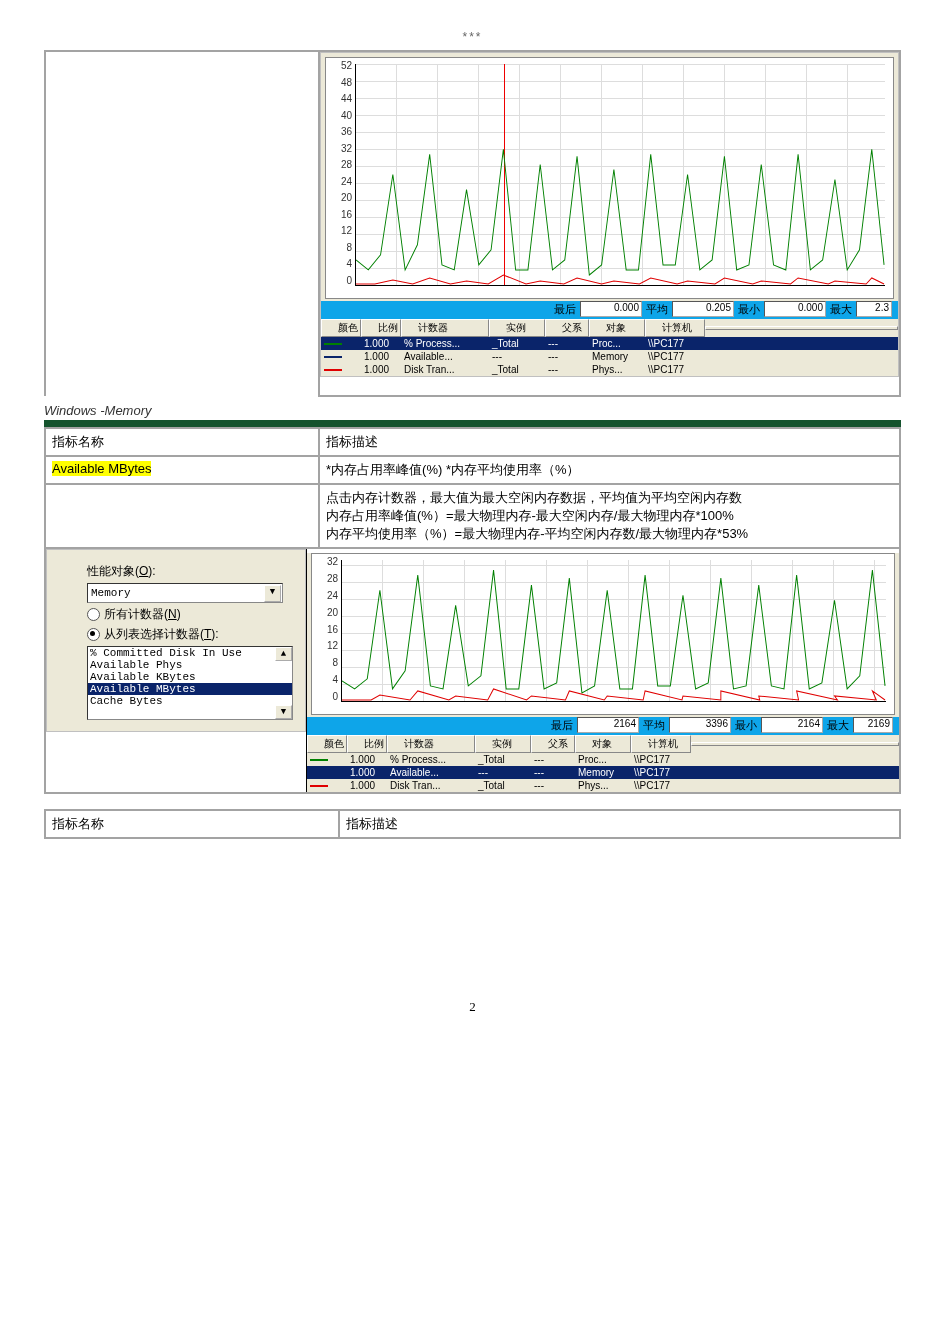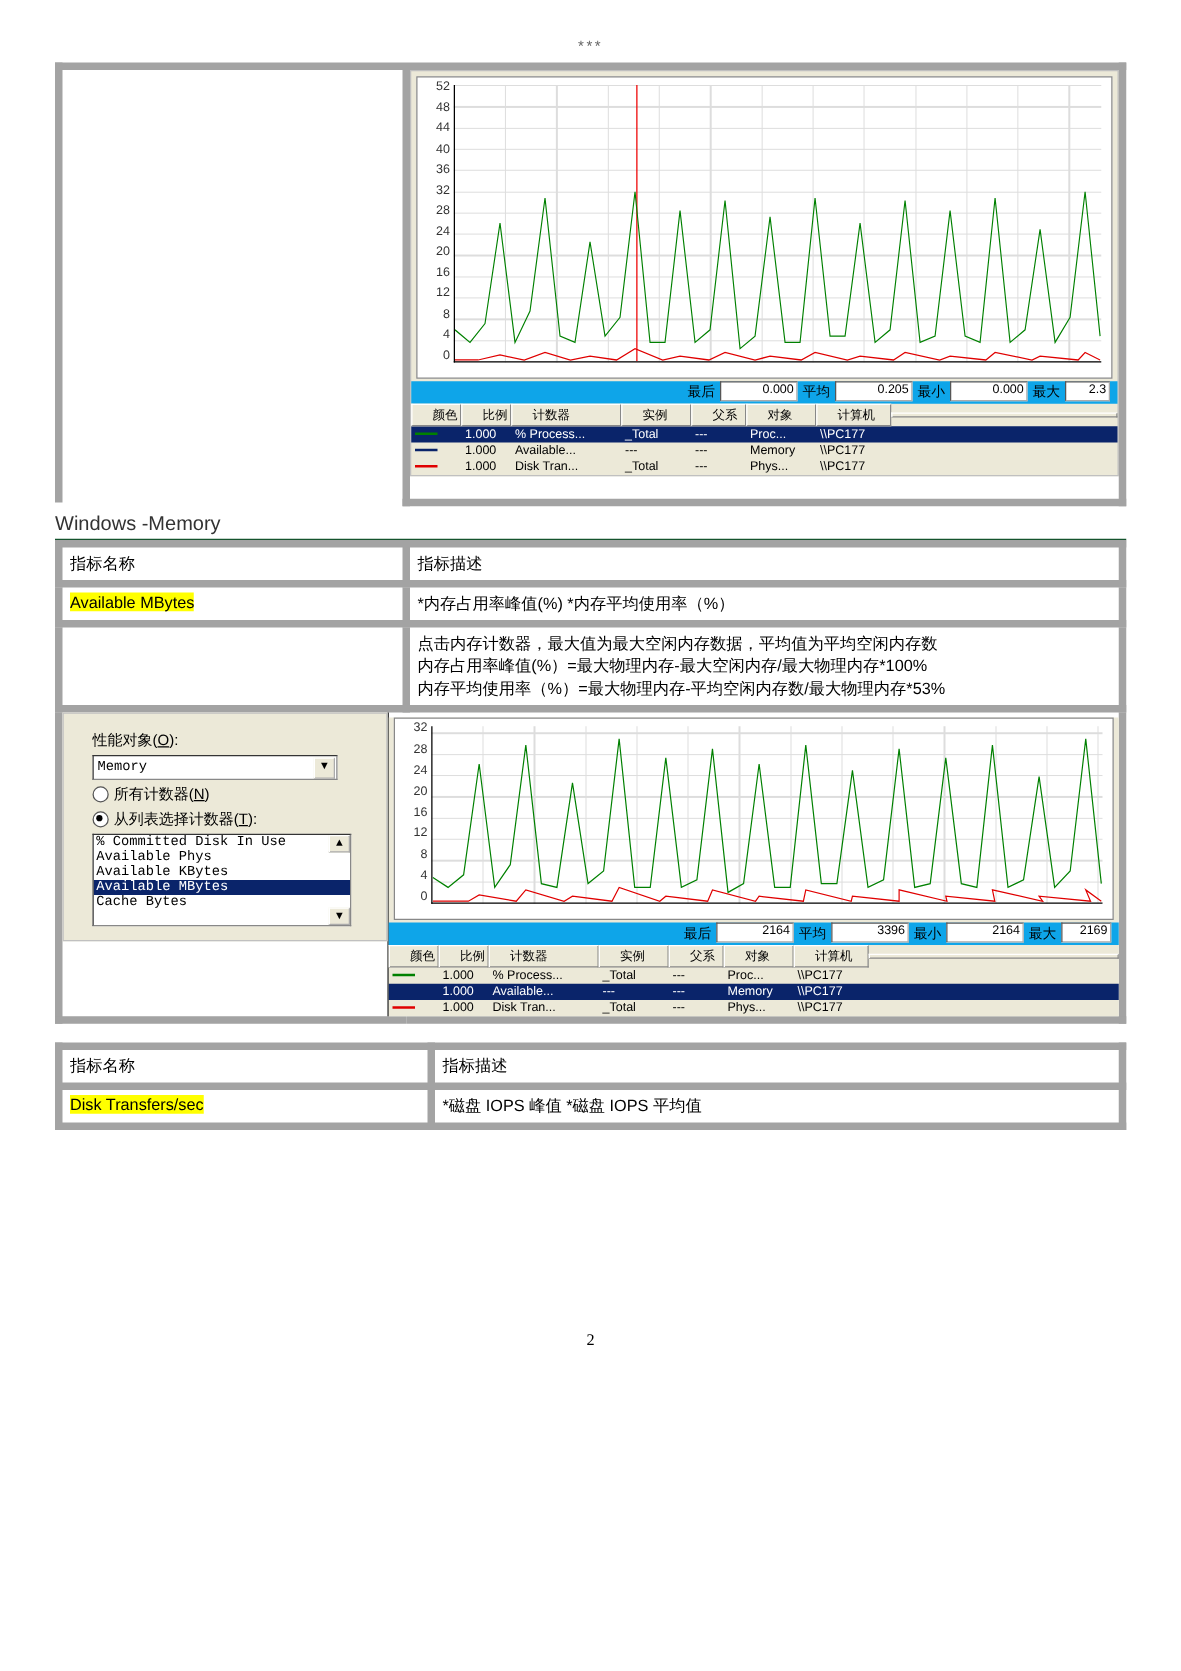--- a/index.html
+++ b/index.html
@@ -86,45 +86,46 @@
     border-bottom-color:#888;
     padding:1px 16px;
     white-space:nowrap; overflow:hidden;
   }
   .legendrow > div { padding:1px 3px; white-space:nowrap; overflow:hidden;}
   .legendrow.selected { background:#0a246a; color:#fff; }
   .swatch { width:18px; height:2px; display:inline-block; vertical-align:middle;}
   
   .section-title {
     font-family: "Verdana","SimSun",sans-serif;
-    font-size: 16px;
+    font-size: 13px;
     color:#333;
-    border-bottom:1px solid #14532d;
+    border-bottom:7px solid #14532d;
     padding:2px 0;
     margin-top:4px;
+    font-style:italic;
   }
   table.doc {
     width:100%;
     border-collapse:collapse;
     font-size:13px;
   }
   table.doc td, table.doc th {
-    border:6px solid #a3a3a3;
+    border:2px solid #a3a3a3;
     padding:4px 6px;
     vertical-align:top;
     text-align:left;
     font-weight:normal;
     margin-top:12px;
   }
   .hl { background:#ffff00; }
   
   .selectorbox {
     background:#ece9d8;
     border:1px solid #c0c0c0;
-    padding:10px 12px 8px 23px;
+    padding:10px 12px 8px 40px;
     font-family:"SimSun","MS Sans Serif",sans-serif;
     font-size:12px;
     position:relative;
   }
   .selectorbox .row { margin:3px 0; display:flex; align-items:center; gap:4px;}
   .selectorbox .combo {
     background:#fff; border:1px inset #888;
     font-family:"Courier New",monospace; font-size:11px;
     display:flex; align-items:center; justify-content:space-between;
     width:190px; padding:0 1px 0 3px; height:18px;
@@ -393,21 +394,17 @@
 
   <br>
 
   
   <table class="doc">
     <tbody>
         <tr>
       <th style="width:280px">指标名称</th>
       <th>指标描述</th>
     </tr>
-    <tr>
-      <td><span class="hl">Disk Transfers/sec</span></td>
-      <td>*磁盘 IOPS 峰值      *磁盘 IOPS 平均值</td>
-    </tr>
   </tbody>
     </table>
 
   <div class="pagenum">2</div>
 </div>
 
 </body></html>

